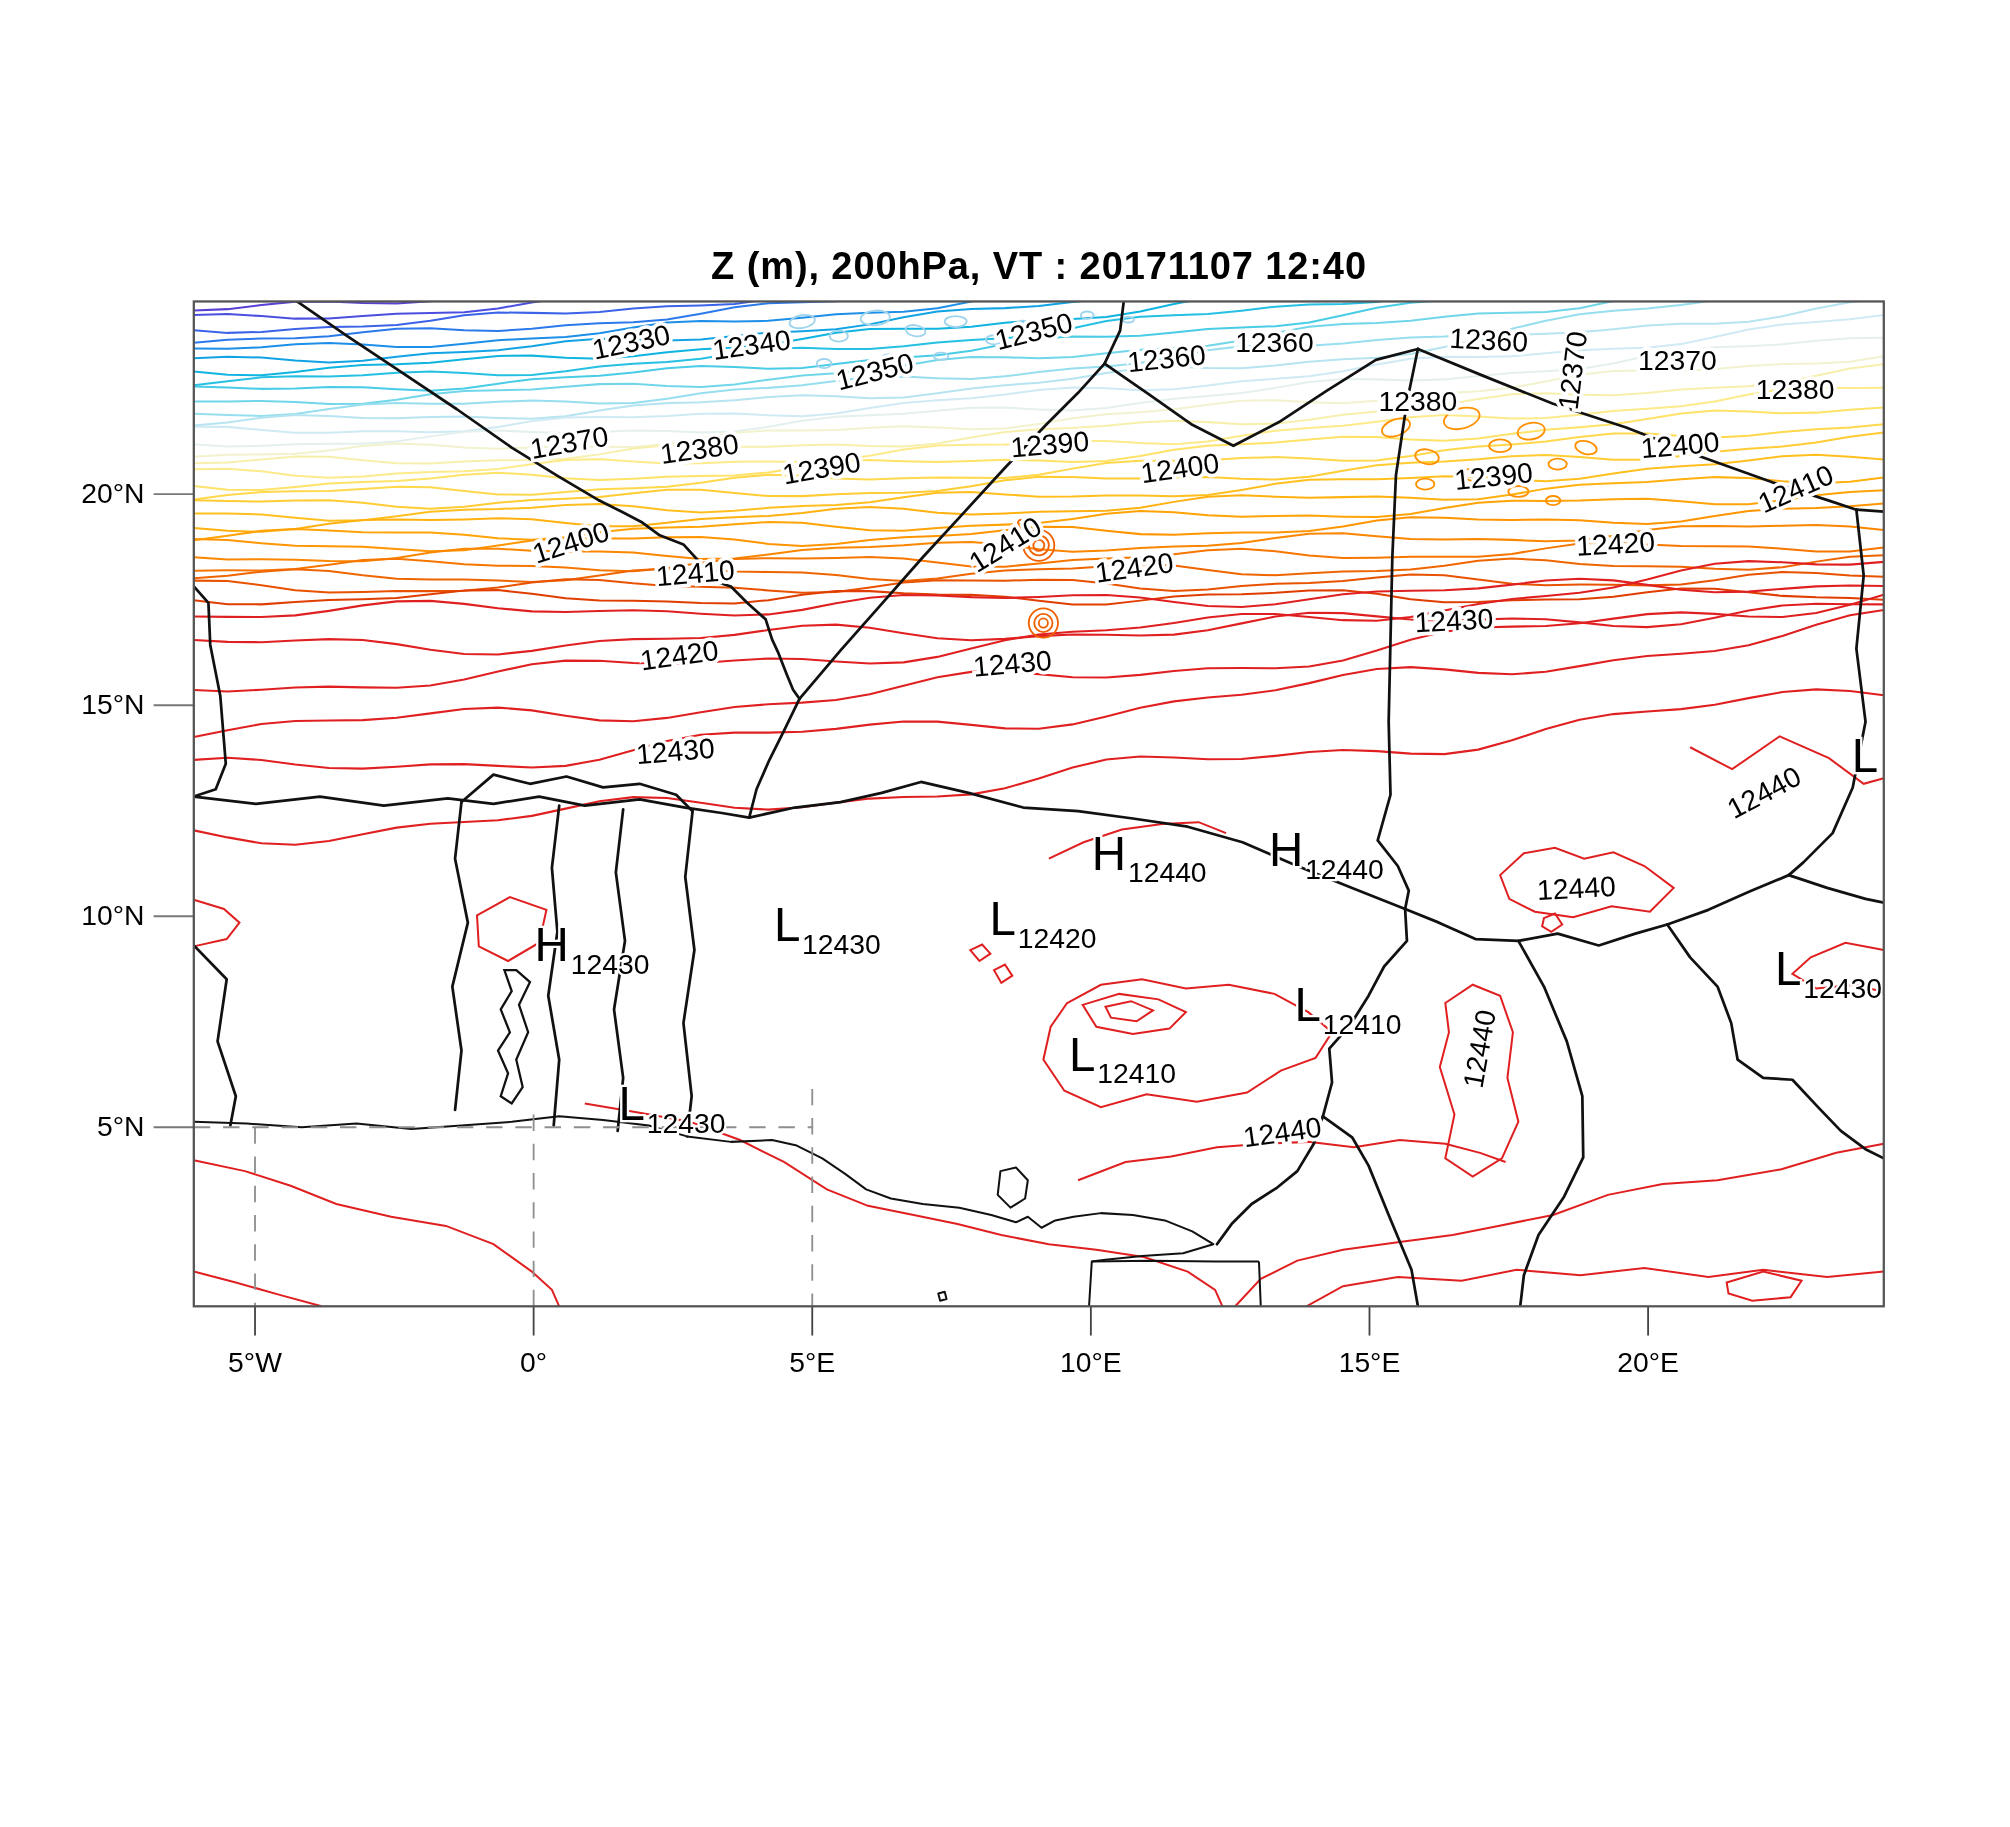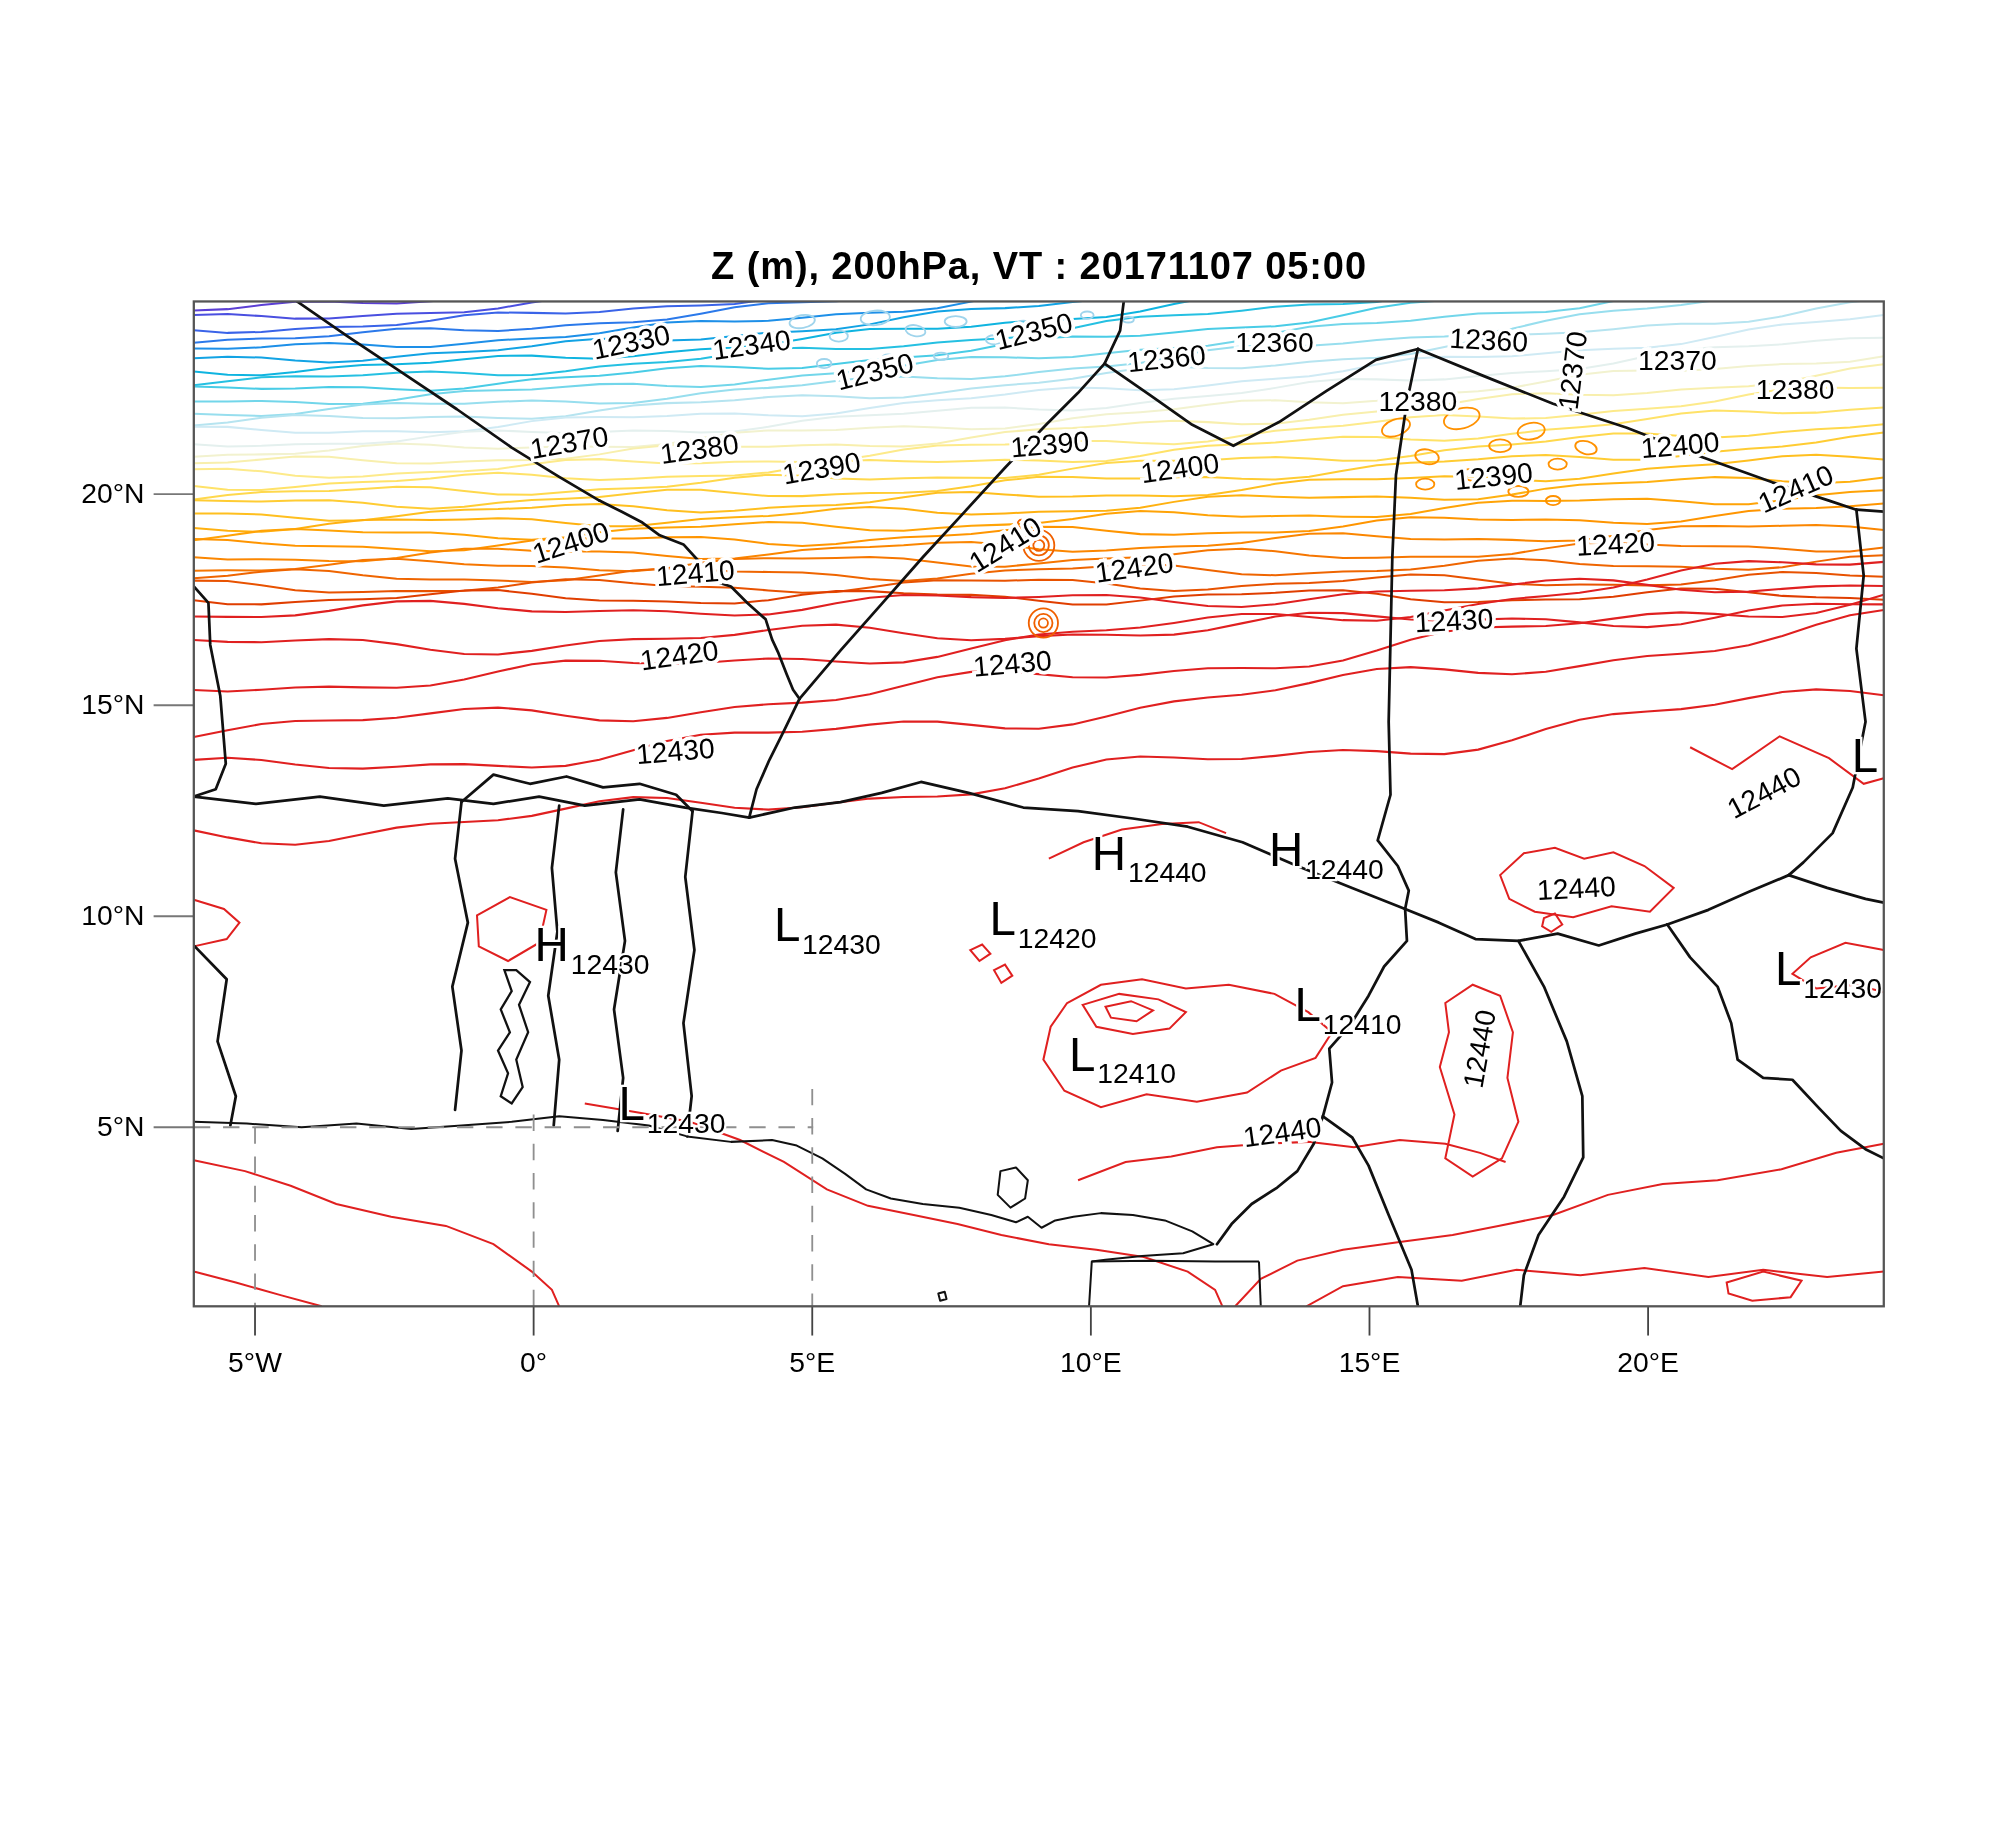--- a/index.html
+++ b/index.html
@@ -6,21 +6,21 @@
   #stage{position:relative;width:2010px;height:1827px;background:#ffffff;overflow:hidden;
          font-family:"Liberation Sans", sans-serif;}
   #plot-title{position:absolute;left:194px;top:245px;width:1690px;text-align:center;
               font-size:38px;font-weight:bold;color:#000;letter-spacing:0.9px;}
   svg text{font-family:"Liberation Sans", sans-serif;}
 </style>
 </head>
 <body>
 
 <div id="stage">
-  <div id="plot-title">Z (m), 200hPa, VT : 20171107  05:00</div>
+  <div id="plot-title">Z (m), 200hPa, VT : 20171107  12:40</div>
   <svg id="map-svg" width="2010" height="1827" viewBox="0 0 2200 2000">
       <defs>
         <clipPath id="frameClip">
           <rect x="212" y="330" width="1850" height="1100"></rect>
         </clipPath>
       </defs>
       <g clip-path="url(#frameClip)">
         <g fill="none" stroke-width="2.2">
           <path d="M212 340 L 249 338.4 L 286 334 L 323 330.3 L 360 330 L 397 331.8 L 434 332.2 L 471 329.7 L 508 326.8 L 545 325.7 L 582 325.6 L 619 322.9 L 656 316.6 L 693 309.7 L 730 305.6 L 767 304 L 804 301.9 L 841 297.6 L 878 293 L 915 290.9 L 952 290.8 L 989 288.9 L 1026 283.2 L 1063 275.5 L 1100 269.4 L 1137 265.6 L 1174 261.3 L 1211 254.5 L 1248 247.2 L 1285 242.6 L 1322 241.2 L 1359 239.6 L 1396 234.8 L 1433 227.7 L 1470 221.4 L 1507 216.9 L 1544 211.9 L 1581 203.9 L 1618 194.1 L 1655 186.3 L 1692 182 L 1729 179 L 1766 173.9 L 1803 166.7 L 1840 160.4 L 1877 156.3 L 1914 152.1 L 1951 144.6 L 1988 134 L 2025 124 L 2062 117" stroke="#5b3fd4"></path>
           <path d="M212 344.8 L 249 343.8 L 286 346 L 323 348.8 L 360 348.7 L 397 345.9 L 434 343.4 L 471 342.7 L 508 341.7 L 545 337.7 L 582 331.1 L 619 325.7 L 656 323.8 L 693 323.6 L 730 321.9 L 767 318 L 804 314.6 L 841 313.6 L 878 313.1 L 915 309.6 L 952 302.5 L 989 294.9 L 1026 290.1 L 1063 287.2 L 1100 283.1 L 1137 277 L 1174 271.5 L 1211 269.1 L 1248 268.6 L 1285 266.2 L 1322 260.1 L 1359 252.5 L 1396 246.7 L 1433 242.3 L 1470 236.7 L 1507 228.4 L 1544 219.9 L 1581 214.6 L 1618 212.4 L 1655 209.8 L 1692 204.3 L 1729 197.2 L 1766 191.6 L 1803 187.5 L 1840 182.1 L 1877 173.1 L 1914 162.6 L 1951 154.2 L 1988 149.1 L 2025 144.7 L 2062 138.2" stroke="#4a4fe0"></path>

